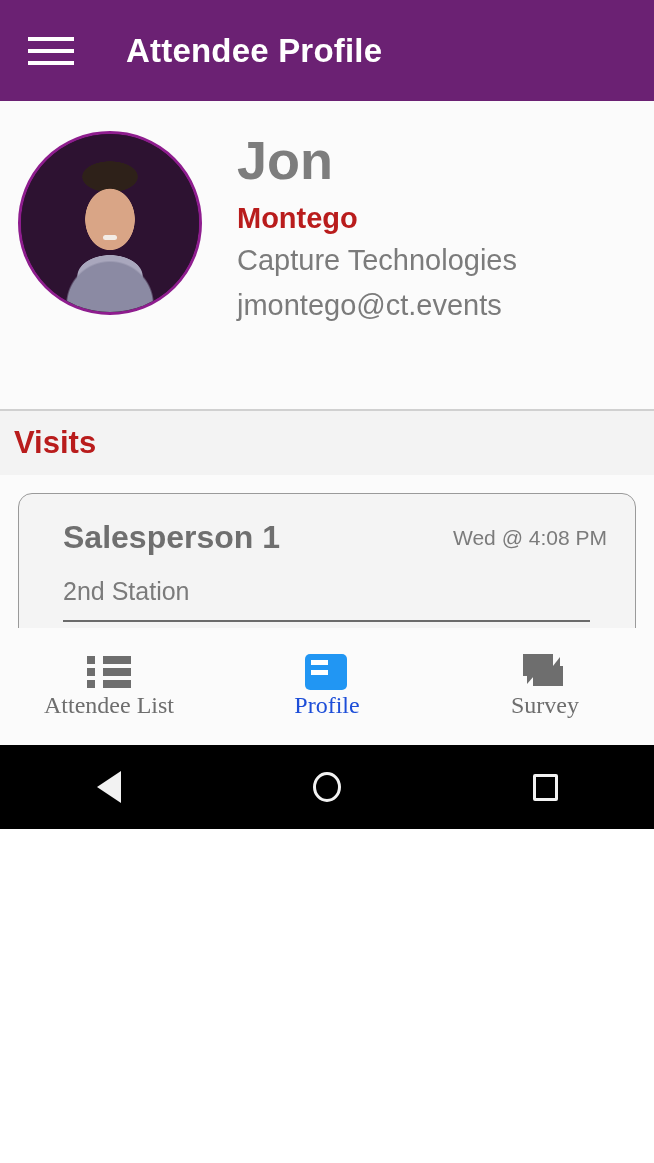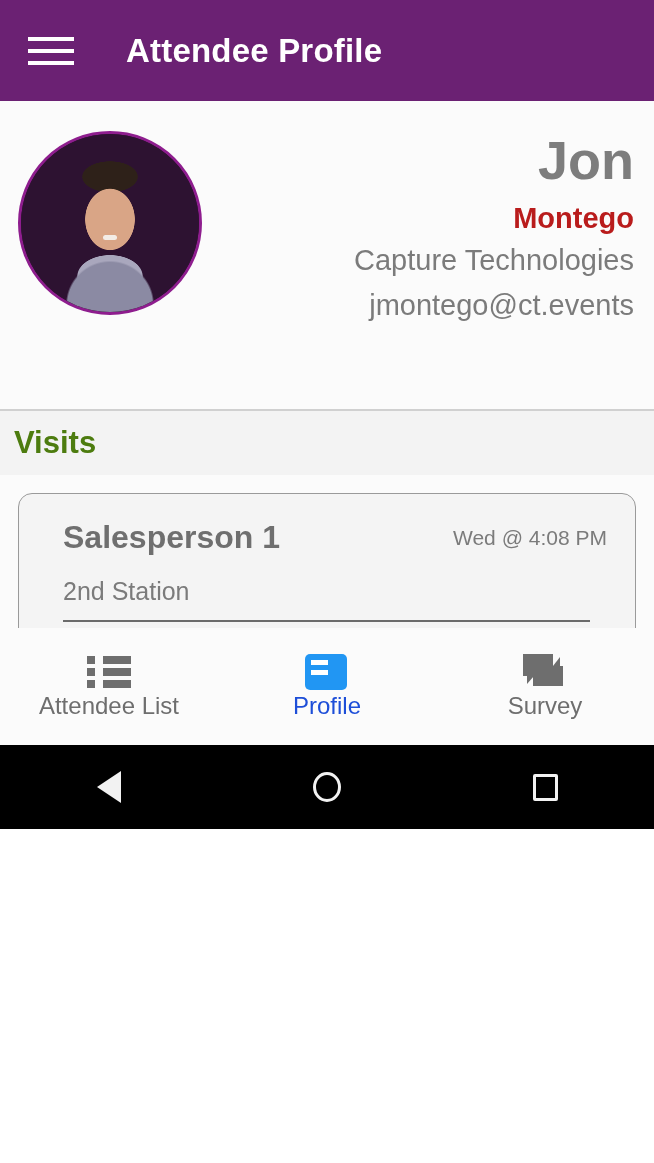--- a/index.html
+++ b/index.html
@@ -56,21 +56,20 @@
   }
 
   
   .profile {
     background: #fbfbfb;
     display: flex;
     padding: 30px 20px 22px 18px;
     flex: 0 0 auto;
     border-bottom: 2px solid #d0d0d0;
     min-height: 310px;
-    text-align: right;
   }
   .avatar-wrap {
     flex: 0 0 auto;
     width: 184px;
     height: 184px;
     border-radius: 50%;
     border: 3px solid #8e1d8e;
     overflow: hidden;
     background: #2b1230;
     position: relative;
@@ -128,21 +127,21 @@
 
   
   .visits-band {
     background: #f3f3f3;
     padding: 14px 0 14px 14px;
     flex: 0 0 auto;
   }
   .visits-title {
     font-size: 31px;
     font-weight: bold;
-    color: #4d7c0f;
+    color: #b91c1c;
   }
 
   .visits-body {
     flex: 1 1 auto;
     background: #fbfbfb;
     padding: 18px 18px 0 18px;
     overflow: hidden;
   }
 
   .visit-card {
@@ -210,20 +209,21 @@
     align-items: center;
   }
   .tab {
     flex: 1 1 0;
     display: flex;
     flex-direction: column;
     align-items: center;
     justify-content: center;
     gap: 0;
     cursor: pointer;
+    font-family: Liberation Serif, serif;
   }
   .tab-label {
     font-size: 24px;
     color: #6e6e6e;
   }
   .tab.active .tab-label { color: #1d4ed8; }
   .tab-icon { width: 44px; height: 38px; position: relative; }
 
   
   .icon-list { display: flex; flex-direction: column; justify-content: space-between; height: 34px; width: 44px; padding-top: 2px; }

